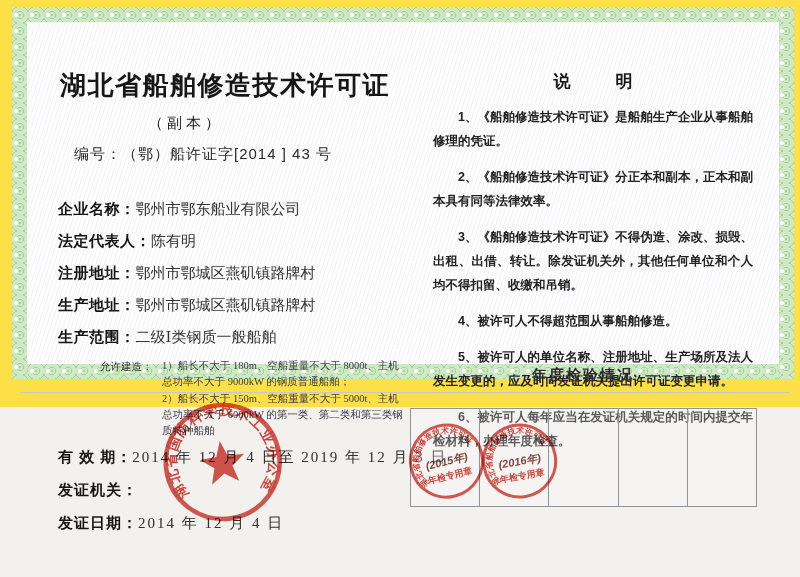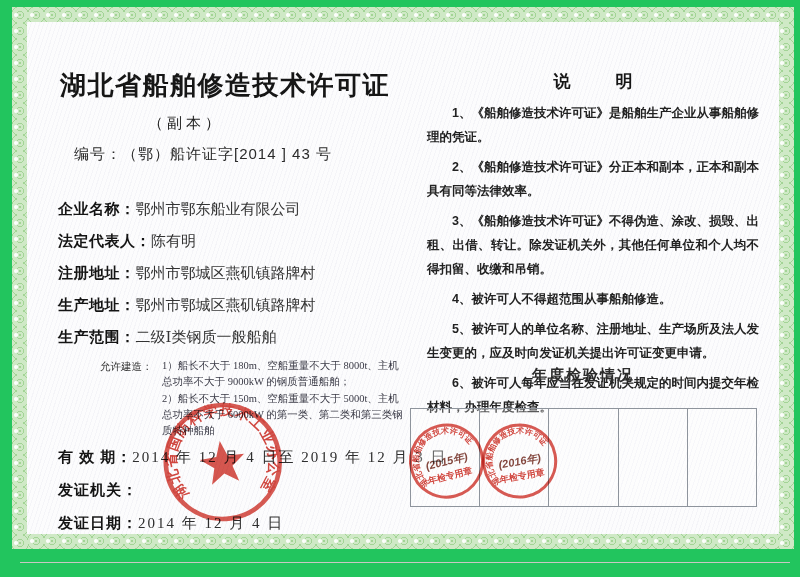--- a/index.html
+++ b/index.html
@@ -2,21 +2,21 @@
 <html><head>
 <meta charset="utf-8">
 <style>
   html,body{margin:0;padding:0;}
   body{
     width:800px;height:577px;overflow:hidden;
     background:#f2f1ee;
     font-family:"Liberation Sans","DejaVu Sans",sans-serif;
     color:#1f1f1f;
   }
-  .page{position:relative;width:800px;height:577px;background:#22c55e;}
+  .page{position:relative;width:800px;height:407px;background:#fde047;}
   
   .scan-edge{position:absolute;left:20px;right:10px;bottom:14px;height:1px;background:#c9c7c4;}
 
   
   .sheet{
     position:absolute;left:27px;top:22px;right:21px;bottom:43px;
     background:
       repeating-linear-gradient(108deg, rgba(150,150,185,0.07) 0 1px, rgba(255,255,255,0) 1px 4px),
       #fcfcfd;
   }
@@ -59,21 +59,21 @@
   .date-row .lbl{letter-spacing:1px;}
   .date-val{font-family:"Liberation Serif","DejaVu Serif",serif;color:#2e2e2e;letter-spacing:2px;}
 
   
   .right-col{position:absolute;left:421px;top:70px;width:344px;}
   .notes-title{
     text-align:center;font-size:17px;font-weight:700;letter-spacing:14px;
     color:#161616;margin-bottom:8px;padding-left:14px;
   }
   .note-p{
-    margin:6px;font-size:12.5px;line-height:24px;text-indent:2em;
+    margin:12px;font-size:12.5px;line-height:24px;text-indent:2em;
     text-align:justify;font-weight:600;color:#222;
   }
   .annual-title{
     position:absolute;left:410px;top:366px;width:346px;text-align:center;
     font-size:15px;color:#2c2c2c;letter-spacing:2px;font-weight:700;
   }
   .annual-table{
     position:absolute;left:410px;top:408px;width:345px;height:97px;
     display:flex;border:1px solid #8e949c;background:rgba(255,255,255,0.25);
   }

